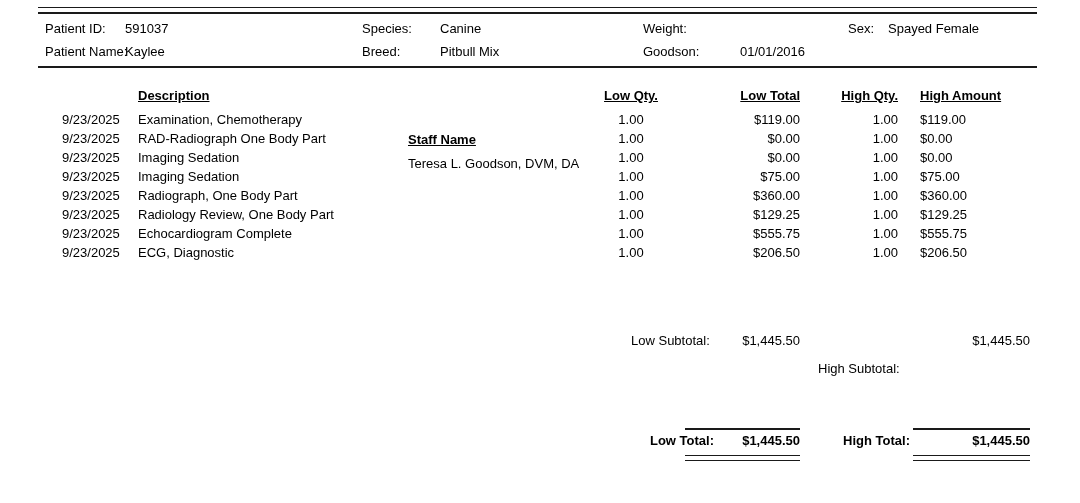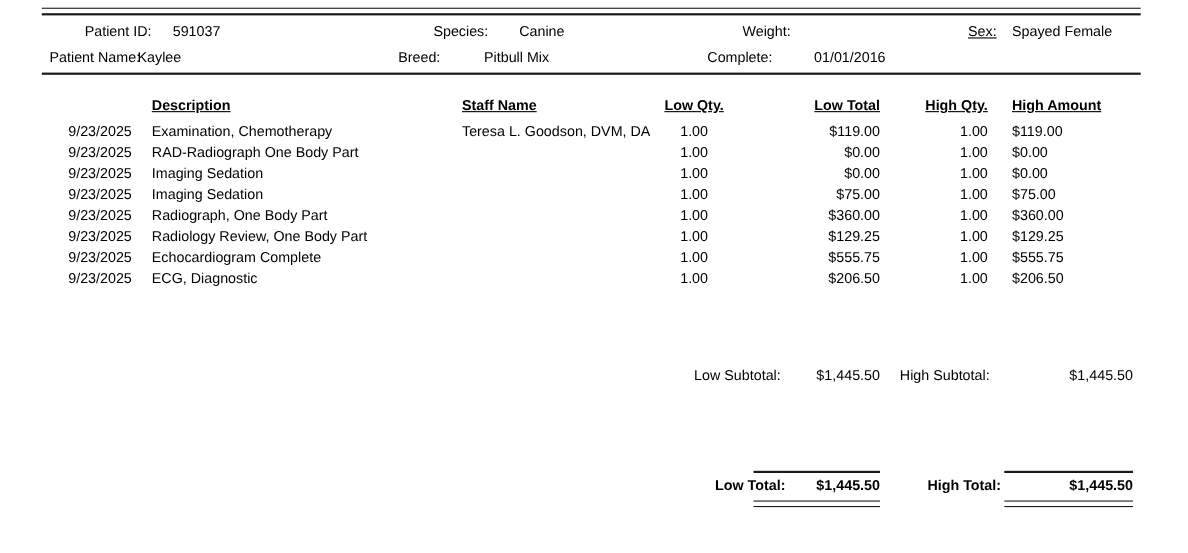--- a/index.html
+++ b/index.html
@@ -8,46 +8,46 @@
     font-family:"Liberation Sans",sans-serif;font-size:13px;color:#000;
     overflow:hidden;
   }
   .f{position:absolute;white-space:nowrap;line-height:15px;}
   .rule{position:absolute;left:38px;width:999px;background:#1a1a1a;}
   .rule-top-thin{top:7px;height:1px;}
   .rule-top-thick{top:12px;height:2px;}
   .rule-head-bottom{top:66px;height:2px;}
 
   
-  .r1{top:21px;margin-left:32px;} .r2{top:44px;}
+  .r1{top:21px;} .r2{top:44px;}
   .p-label{left:45px;} .p-value{left:125px;}
   .s-label{left:362px;} .s-value{left:440px;}
   .w-label{left:643px;} .bday-value{left:740px;}
-  .sex-label{left:848px;text-decoration:underline;} .sex-value{left:888px;}
+  .sex-label{left:848px;} .sex-value{left:888px;}
 
   
   .cell{position:absolute;line-height:19px;white-space:nowrap;}
   .col-date{left:42px;width:92px;margin-left:20px;}
   .col-desc{left:138px;width:275px;}
-  .col-staff{left:420px;width:225px;overflow:hidden;}
+  .col-staff{left:408px;width:225px;overflow:hidden;margin-top:44px;}
   .col-lowqty{left:587px;width:88px;text-align:center;}
   .col-lowamt{left:690px;width:110px;text-align:right;}
   .col-highqty{left:810px;width:88px;text-align:right;}
   .col-highamt{left:920px;width:110px;}
 
   .thead{position:absolute;top:86px;left:0;width:912px;height:19px;}
   .thead .cell{font-weight:bold;text-decoration:underline;}
   .rows{position:absolute;top:110px;left:0;width:1080px;}
   .trow{position:relative;height:19px;}
 
   
   .subtotal-row{top:333px;}
   .lowsub-label{left:598px;margin-left:33px;}
   .lowsub-value{left:690px;width:110px;text-align:right;}
-  .highsub-label{left:818px;}
+  .highsub-label{left:818px;margin-top:28px;}
   .highsub-value{left:920px;width:110px;text-align:right;}
 
   
   .bold{font-weight:bold;}
   .total-row{top:433px;}
   .lowtot-label{left:592px;width:122px;text-align:right;}
   .lowtot-value{left:685px;width:115px;text-align:right;}
   .hightot-label{left:788px;width:122px;text-align:right;}
   .hightot-value{left:913px;width:117px;text-align:right;}
   .tline{position:absolute;height:1.5px;background:#1a1a1a;}
@@ -70,21 +70,21 @@
     <span class="f r1 s-label">Species:</span>
     <span class="f r1 s-value">Canine</span>
     <span class="f r1 w-label">Weight:</span>
     <span class="f r1 sex-label">Sex:</span>
     <span class="f r1 sex-value">Spayed Female</span>
 
     <span class="f r2 p-label">Patient Name:</span>
     <span class="f r2 p-value">Kaylee</span>
     <span class="f r2 s-label">Breed:</span>
     <span class="f r2 s-value">Pitbull Mix</span>
-    <span class="f r2 w-label">Complete:</span>
+    <span class="f r2 w-label">Goodson:</span>
     <span class="f r2 bday-value">01/01/2016</span>
   </div>
 
   <div class="rule rule-head-bottom"></div>
 
   <div class="thead">
     <span class="cell col-desc">Description</span>
     <span class="cell col-staff">Staff Name</span>
     <span class="cell col-lowqty">Low Qty.</span>
     <span class="cell col-lowamt">Low Total</span>

